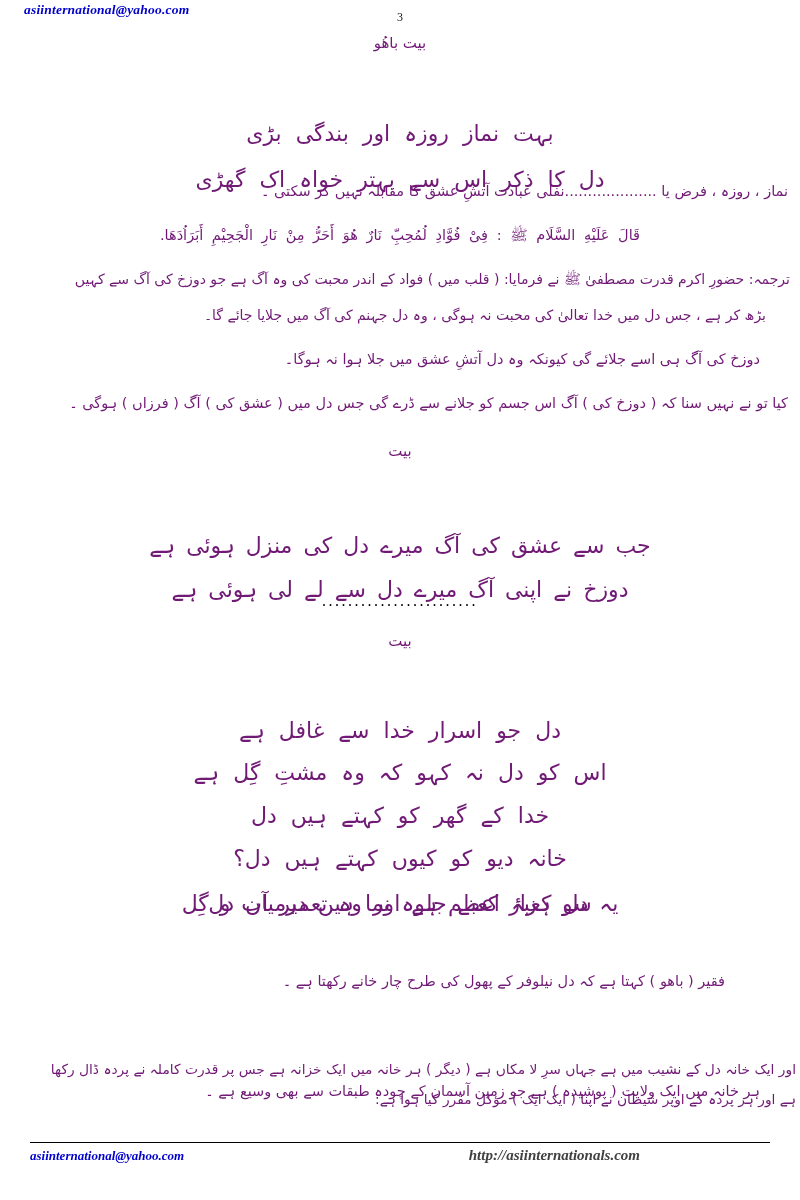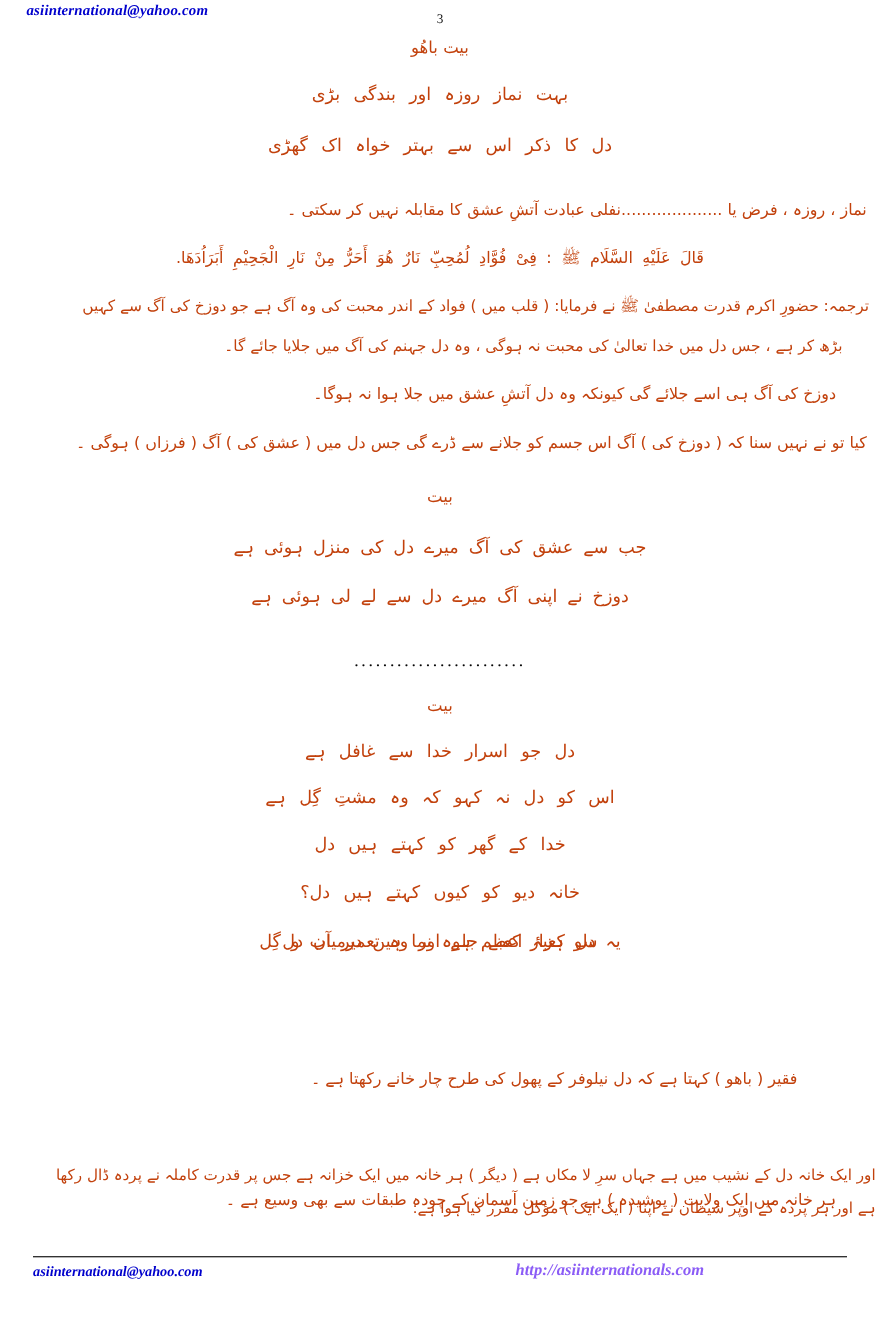--- a/index.html
+++ b/index.html
@@ -50,37 +50,38 @@
     font-family: "Liberation Serif", "DejaVu Serif", serif;
     font-size: 12px;
     color: #111;
   }
 
   
   .urdu {
     font-family: "DejaVu Sans", sans-serif;
     direction: rtl;
     unicode-bidi: isolate;
-    color: #c2410c;
+    color: #701a75;
     line-height: 1.05;
   }
 
   .section-title {
     text-align: center;
     font-size: 15px;
     margin: 0;
     letter-spacing: 0.5px;
   }
 
   .verse-line {
     text-align: center;
-    font-size: 16px;
+    font-size: 22px;
     letter-spacing: 2.2px;
     word-spacing: 7px;
     white-space: nowrap;
+    margin-top: 44px;
   }
 
   .prose-line {
     text-align: right;
     font-size: 14.5px;
     letter-spacing: 0.2px;
     padding-right: 12px;
     padding-left: 12px;
     white-space: nowrap;
     overflow: visible;
@@ -141,21 +142,21 @@
     direction: ltr;
   }
   .footer-email {
     color: #0000cc;
     font-family: "Liberation Serif", "DejaVu Serif", serif;
     font-style: italic;
     font-weight: bold;
     font-size: 13px;
   }
   .footer-url {
-    color: #8b5cf6;
+    color: #404040;
     font-family: "Liberation Serif", "DejaVu Serif", serif;
     font-style: italic;
     font-weight: bold;
     font-size: 15px;
     margin-right: 130px;
   }
 </style>
 </head>
 <body>
 

